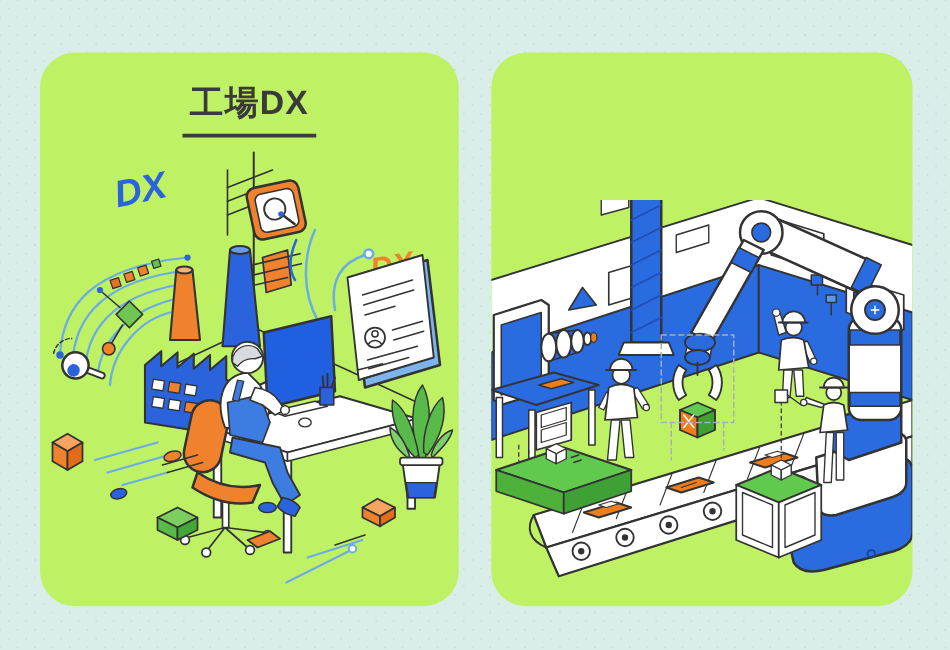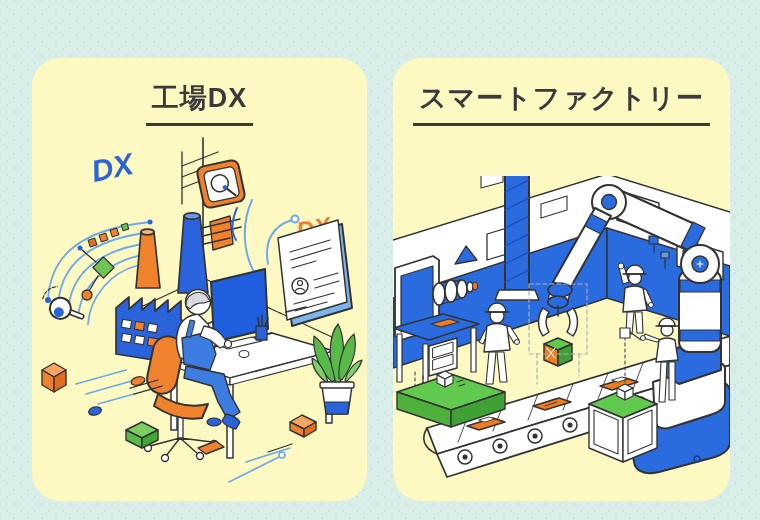--- a/index.html
+++ b/index.html
@@ -7,21 +7,21 @@
     width:760px;height:520px;position:relative;overflow:hidden;
     font-family:"Liberation Sans",sans-serif;
     background-color:#d9eee8;
     background-image:
       radial-gradient(#c7e4da 1.1px, rgba(0,0,0,0) 1.1px),
       radial-gradient(#c7e4da 1.1px, rgba(0,0,0,0) 1.1px);
     background-size:14px 14px;
     background-position:0 0,7px 7px;
   }
   .card{
-    position:absolute;top:58px;height:443px;background:#fef9c3;
+    position:absolute;top:42px;height:443px;background:#bef264;
     border-radius:28px;overflow:hidden;
   }
   .card.left{left:32px;width:335px;}
   .card.right{left:393px;width:337px;}
   .card-title{
     display:block;text-align:center;margin-top:22px;
   }
   .card-title span{
     display:inline-block;font-size:27px;font-weight:bold;color:#3a3a3a;
     letter-spacing:1px;border-bottom:3px solid #3a3a3a;padding:0 6px 7px 6px;
@@ -242,23 +242,20 @@
       <ellipse cx="63" cy="281" rx="6.5" ry="4" fill="#2a63dc" stroke-width="1.2" transform="rotate(-15 63 281)"></ellipse>
       <g stroke="#6aabe8" stroke-width="1.6">
         <line x1="197" y1="352" x2="247" y2="327"></line>
         <circle cx="250" cy="325" r="3" fill="#ffffff"></circle>
       </g>
     </g>
   </svg>
 </div>
 
 <div class="card right">
-  <div class="card-title">
-    <span>スマートファクトリー</span>
-  </div>
 
   <svg class="illus r" width="337" height="317" viewBox="0 0 337 317" fill="none" stroke-linecap="round" stroke-linejoin="round">
 
     <g stroke="#333333" stroke-width="1.5">
       <polygon points="0,64 214,-2 214,122 0,190" fill="#ffffff" stroke="none"></polygon>
       <polygon points="214,-2 337,36 337,160 214,122" fill="#ffffff" stroke="none"></polygon>
       <line x1="0" y1="64" x2="214" y2="-2"></line>
       <line x1="214" y1="-2" x2="337" y2="36"></line>
       <polygon points="0,122 214,52 214,122 0,192" fill="#2b6be0"></polygon>
       <polygon points="214,52 337,90 337,160 214,122" fill="#2b6be0"></polygon>

